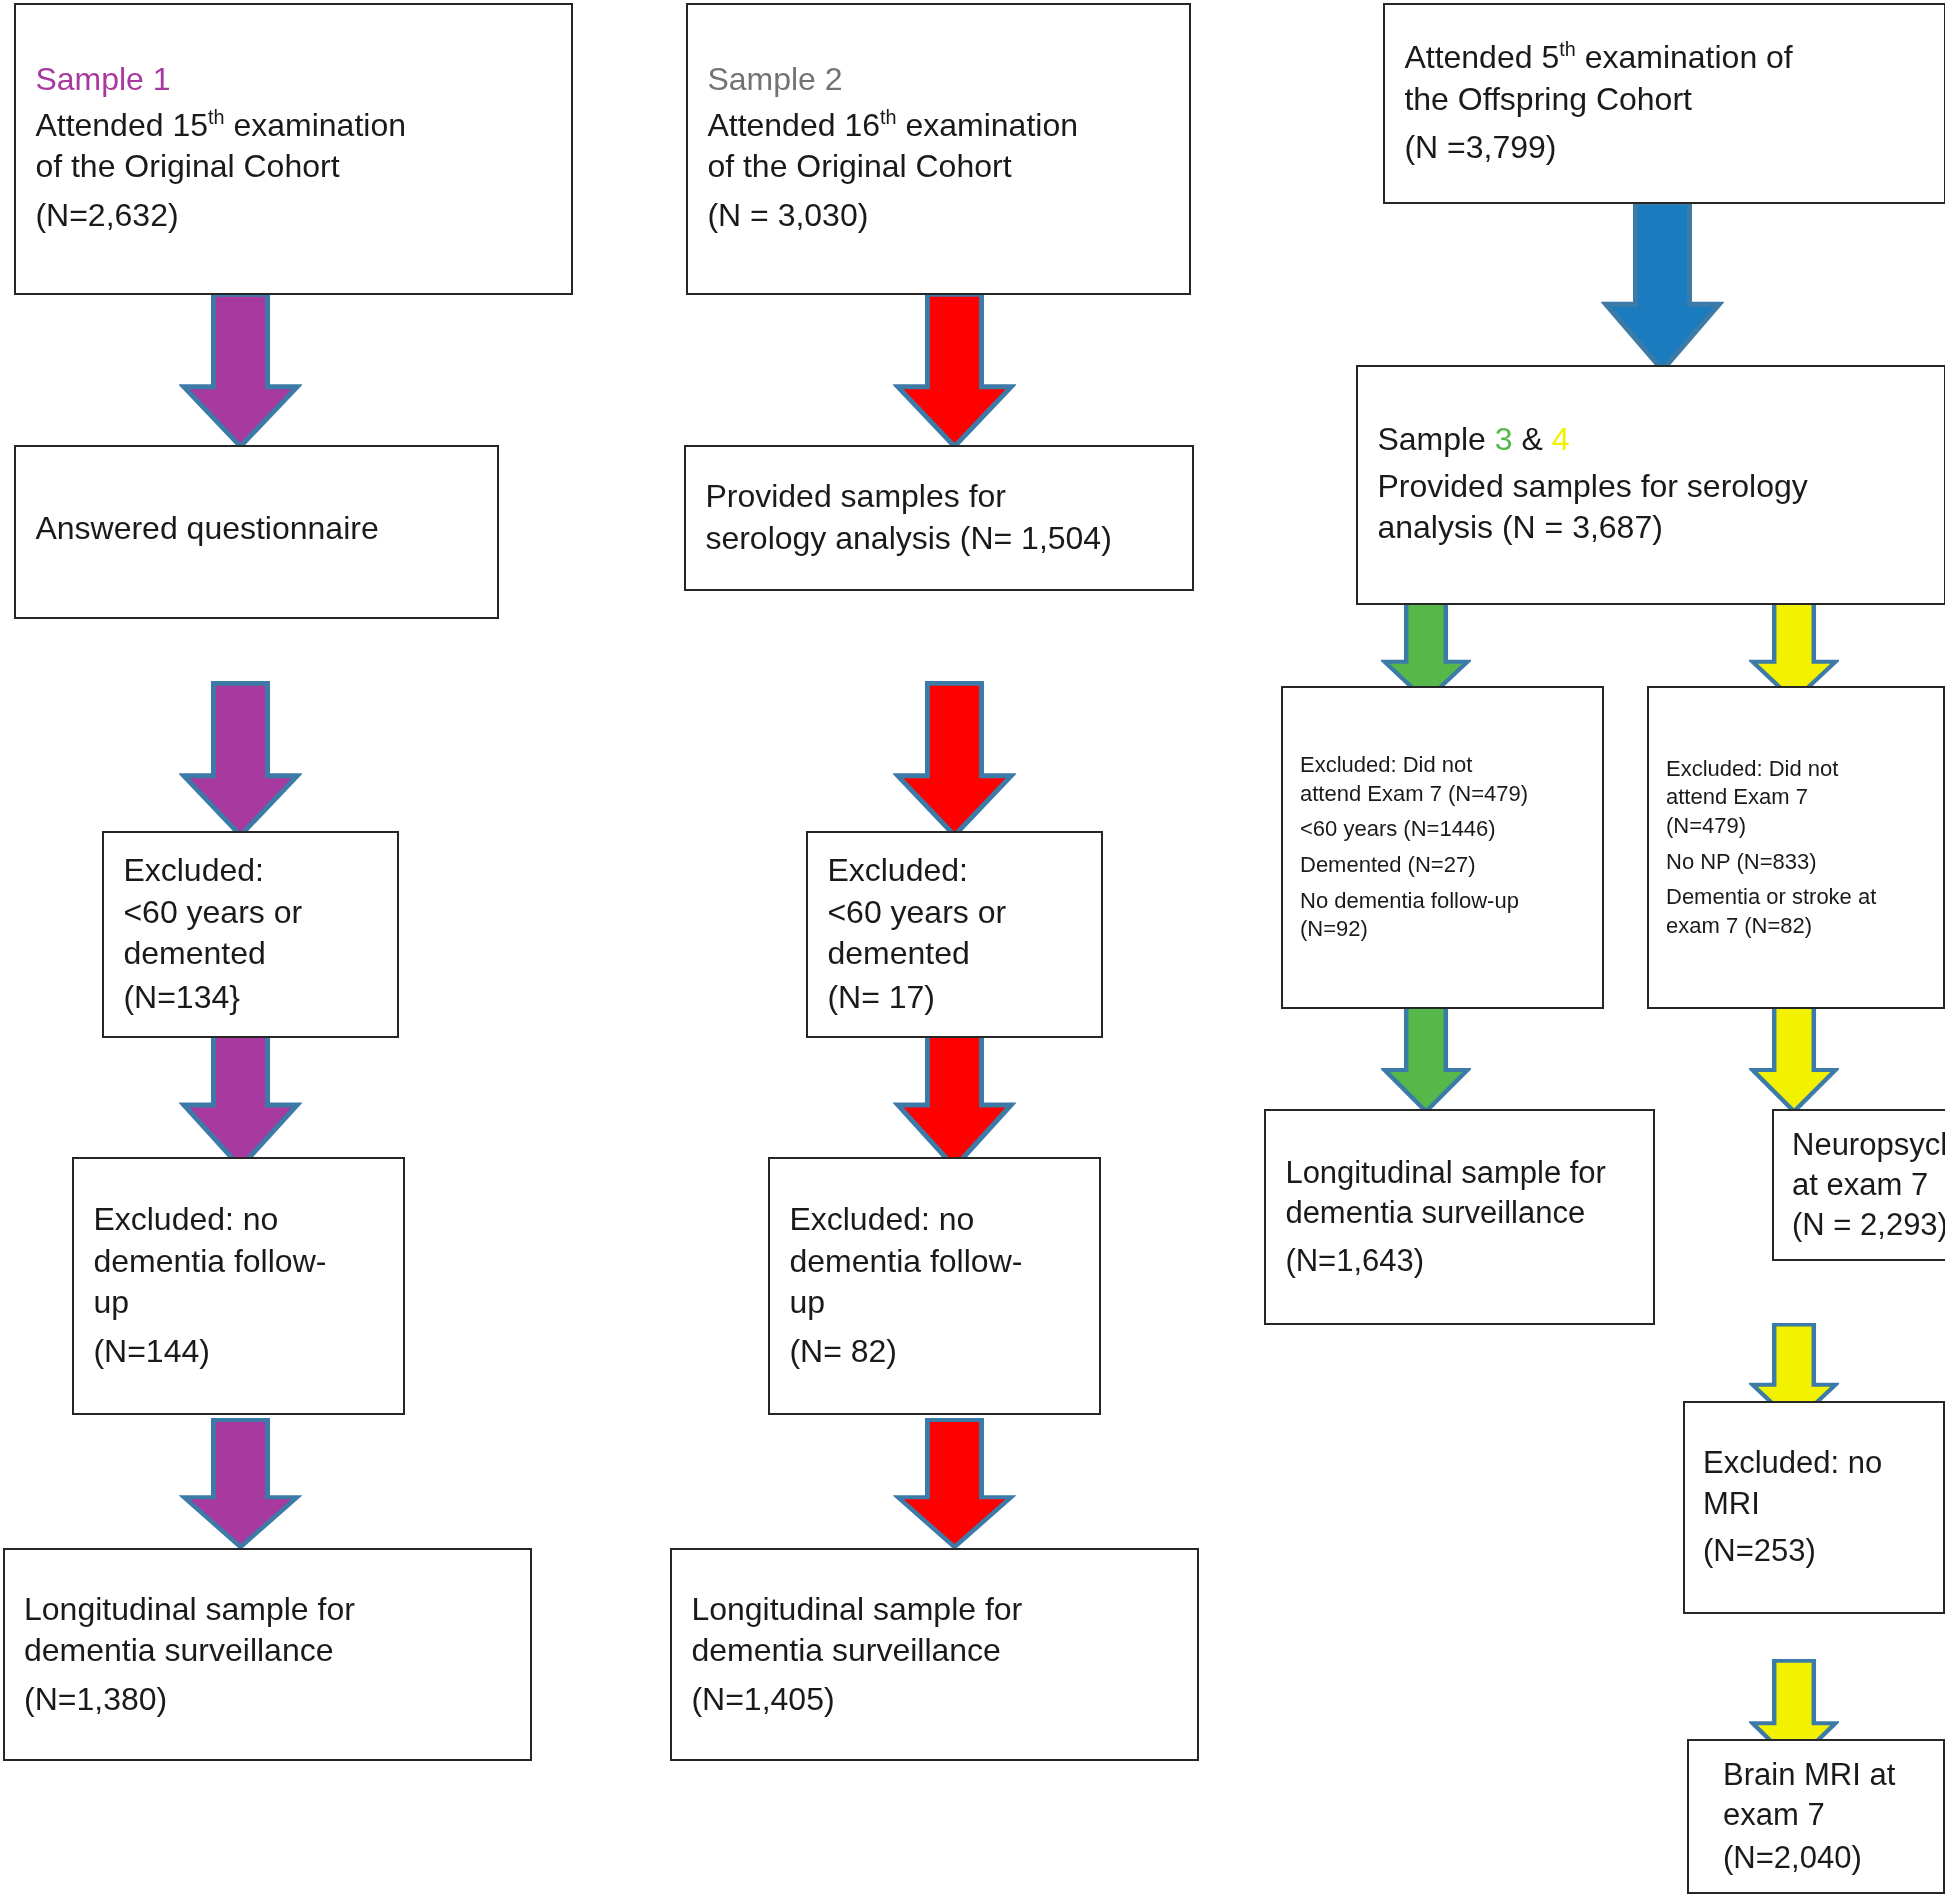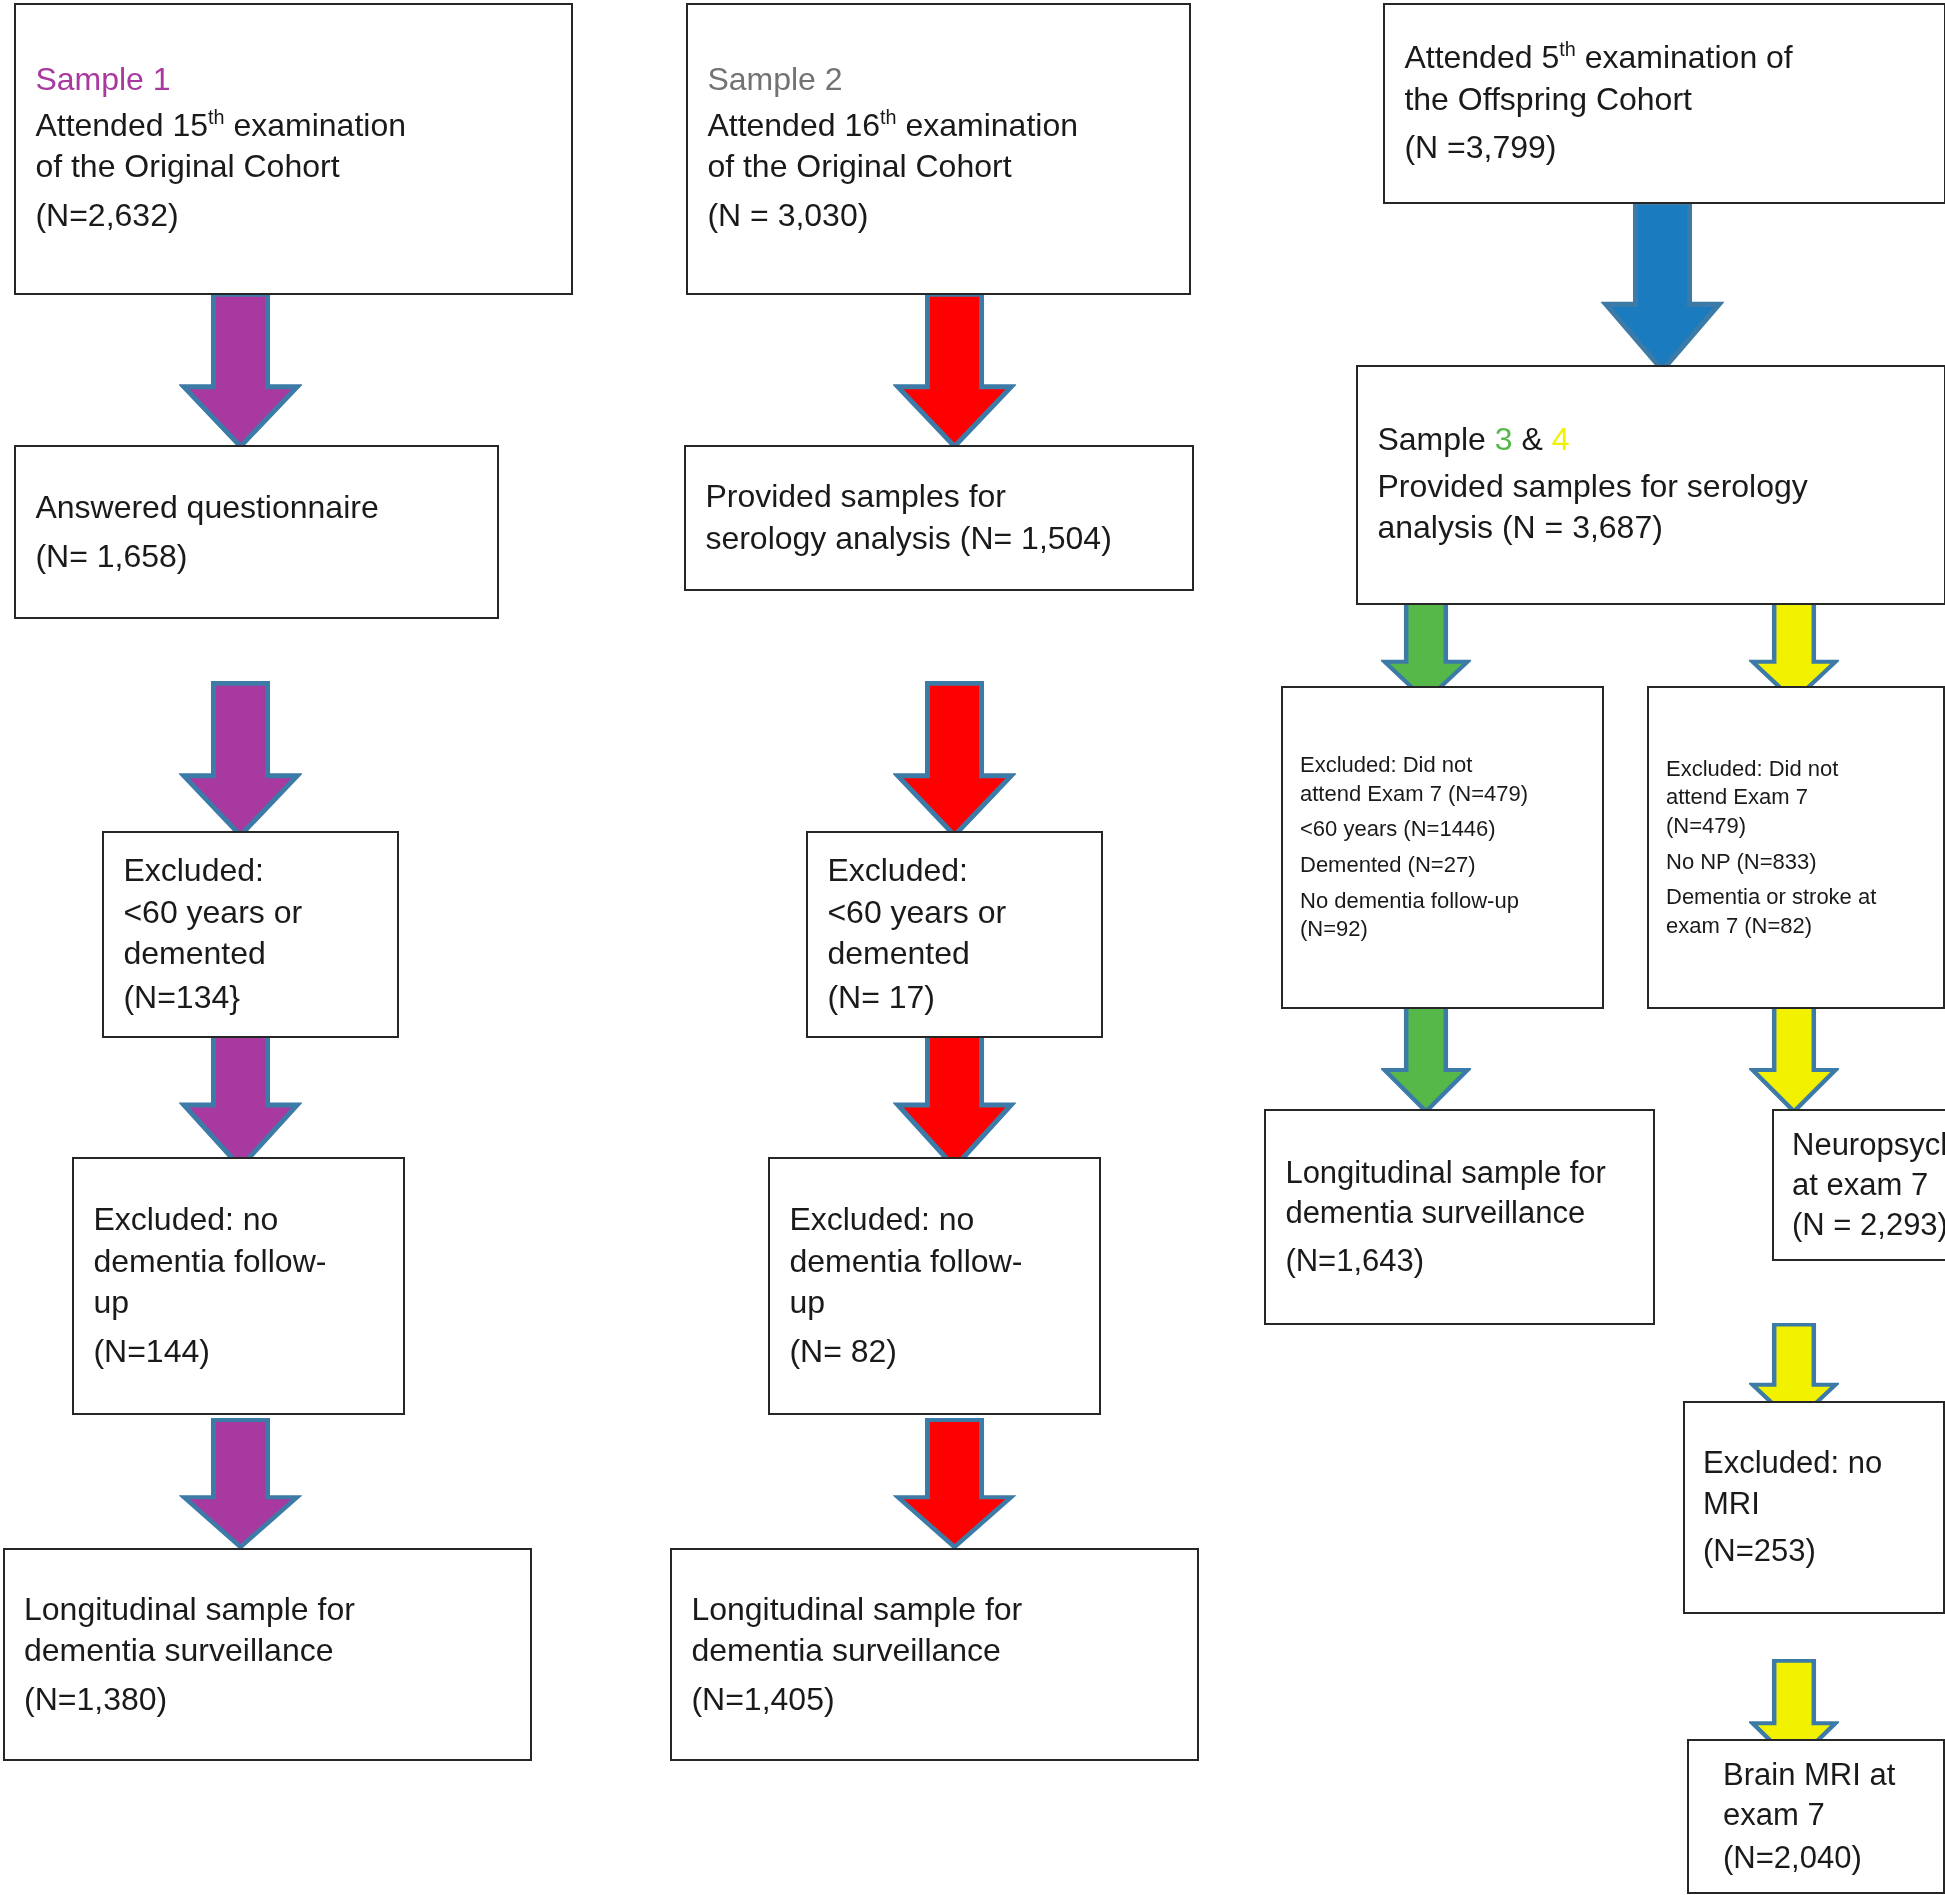--- a/index.html
+++ b/index.html
@@ -137,21 +137,20 @@
     <span class="gap"></span>
     <span class="line t-big">Attended 15<sup>th</sup> examination</span>
     <span class="line t-big">of the Original Cohort</span>
     <span class="gap"></span>
     <span class="line t-big">(N=2,632)</span>
   </div>
 
   <div class="node" style="left:14px;top:445px;width:485px;height:174px;">
     <span class="line t-big"> Answered questionnaire</span>
     <span class="gap"></span>
-    <span class="line t-big">(N= 1,658)</span>
   </div>
 
   <div class="node" style="left:102px;top:831px;width:297px;height:207px;">
     <span class="line t-big">Excluded:</span>
     <span class="line t-big">&lt;60 years or</span>
     <span class="line t-big">demented</span>
     <span class="gap"></span>
     <span class="line t-big">(N=134}</span>
   </div>
 

